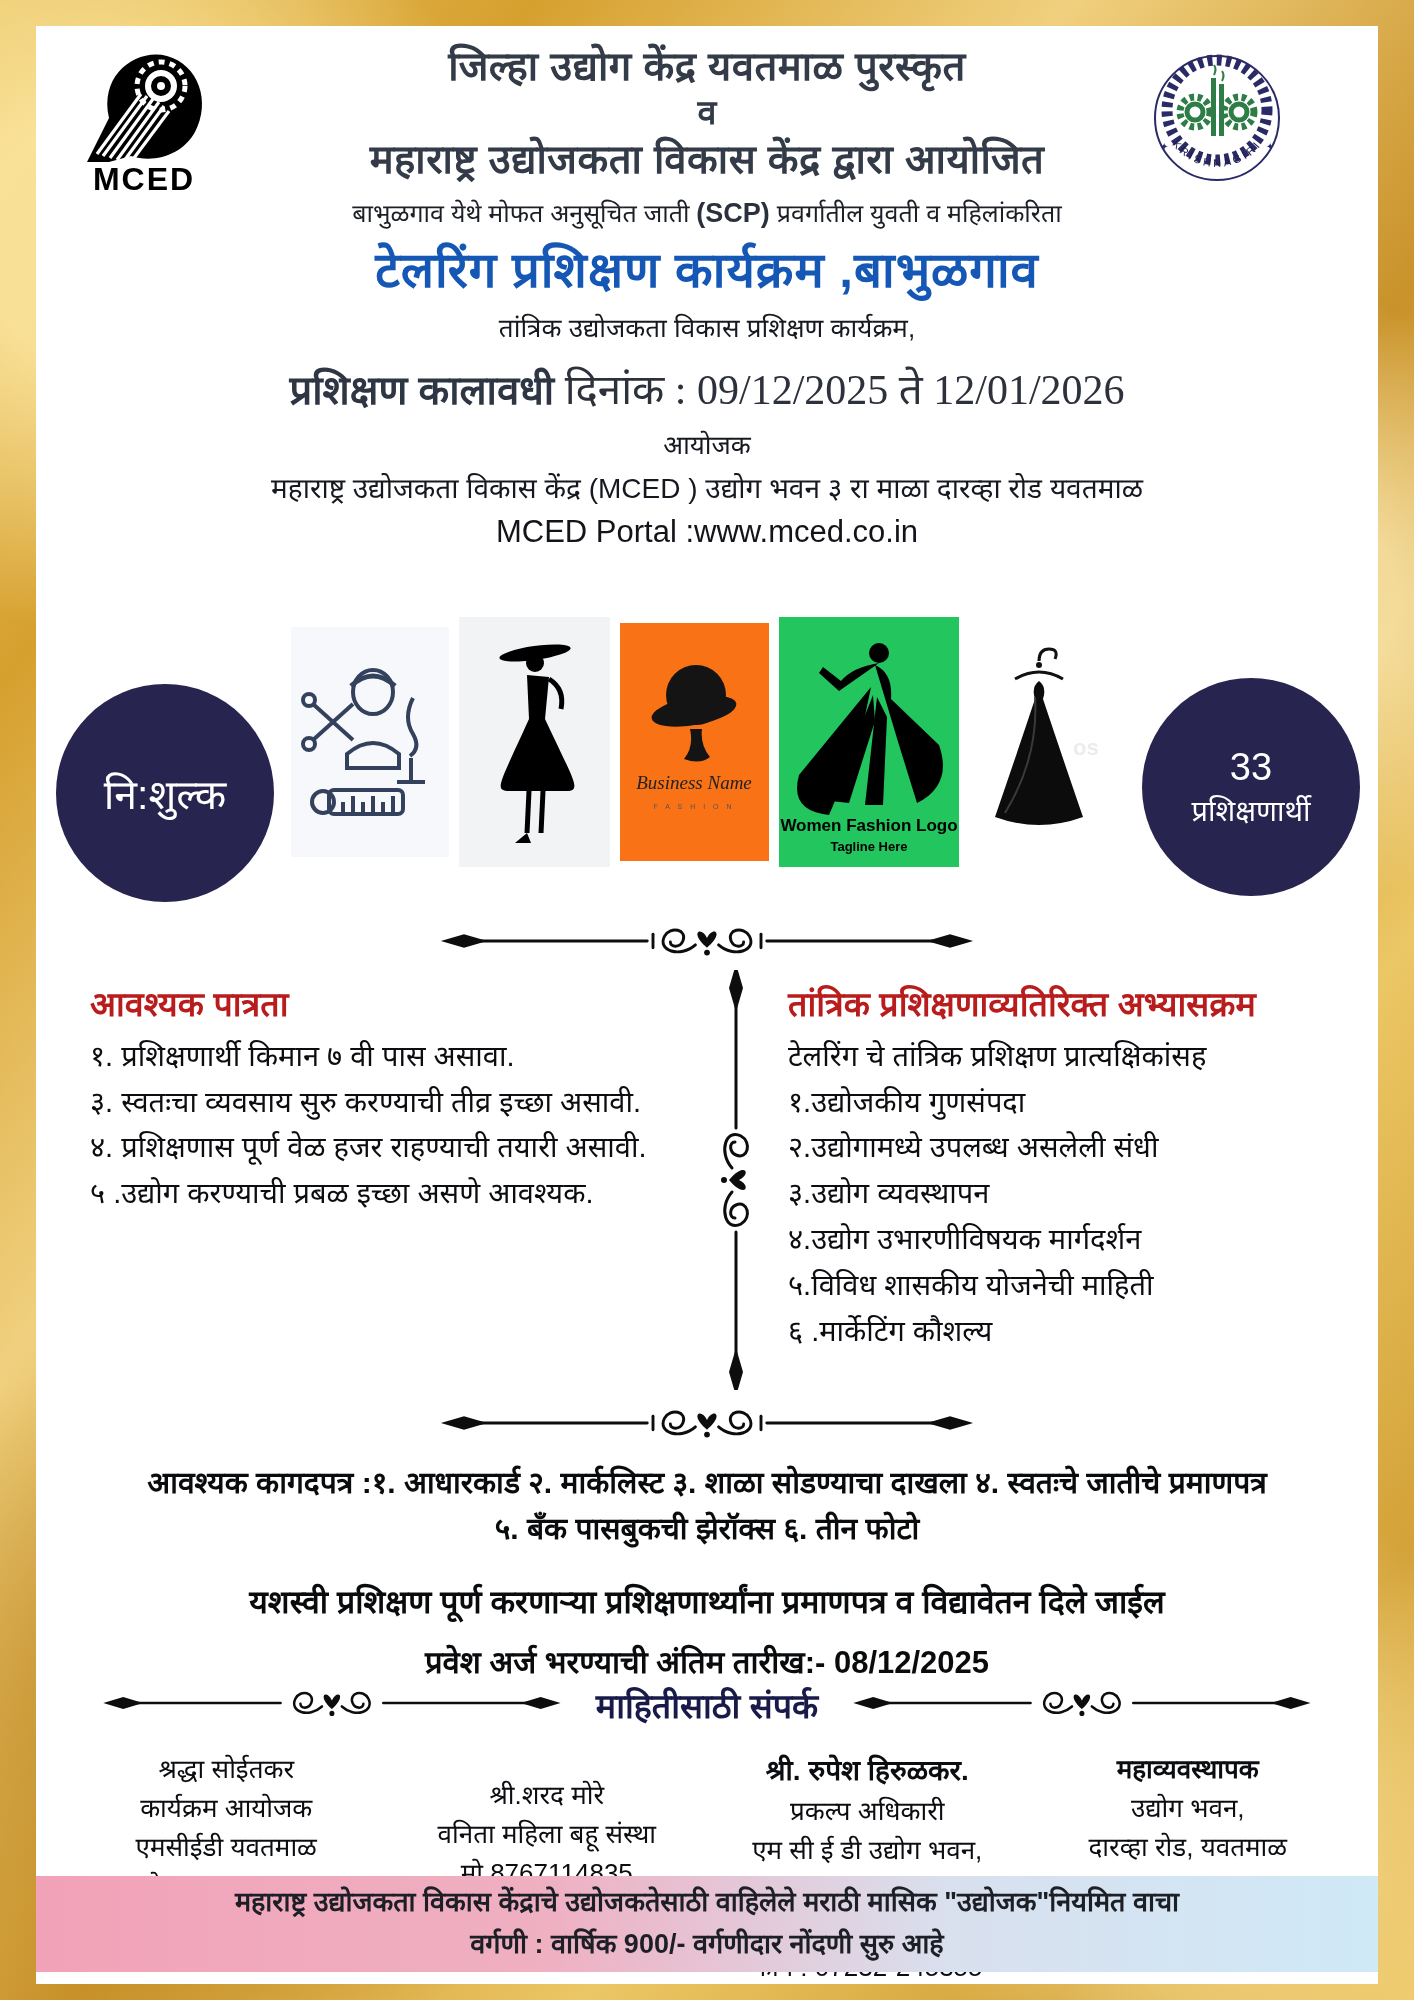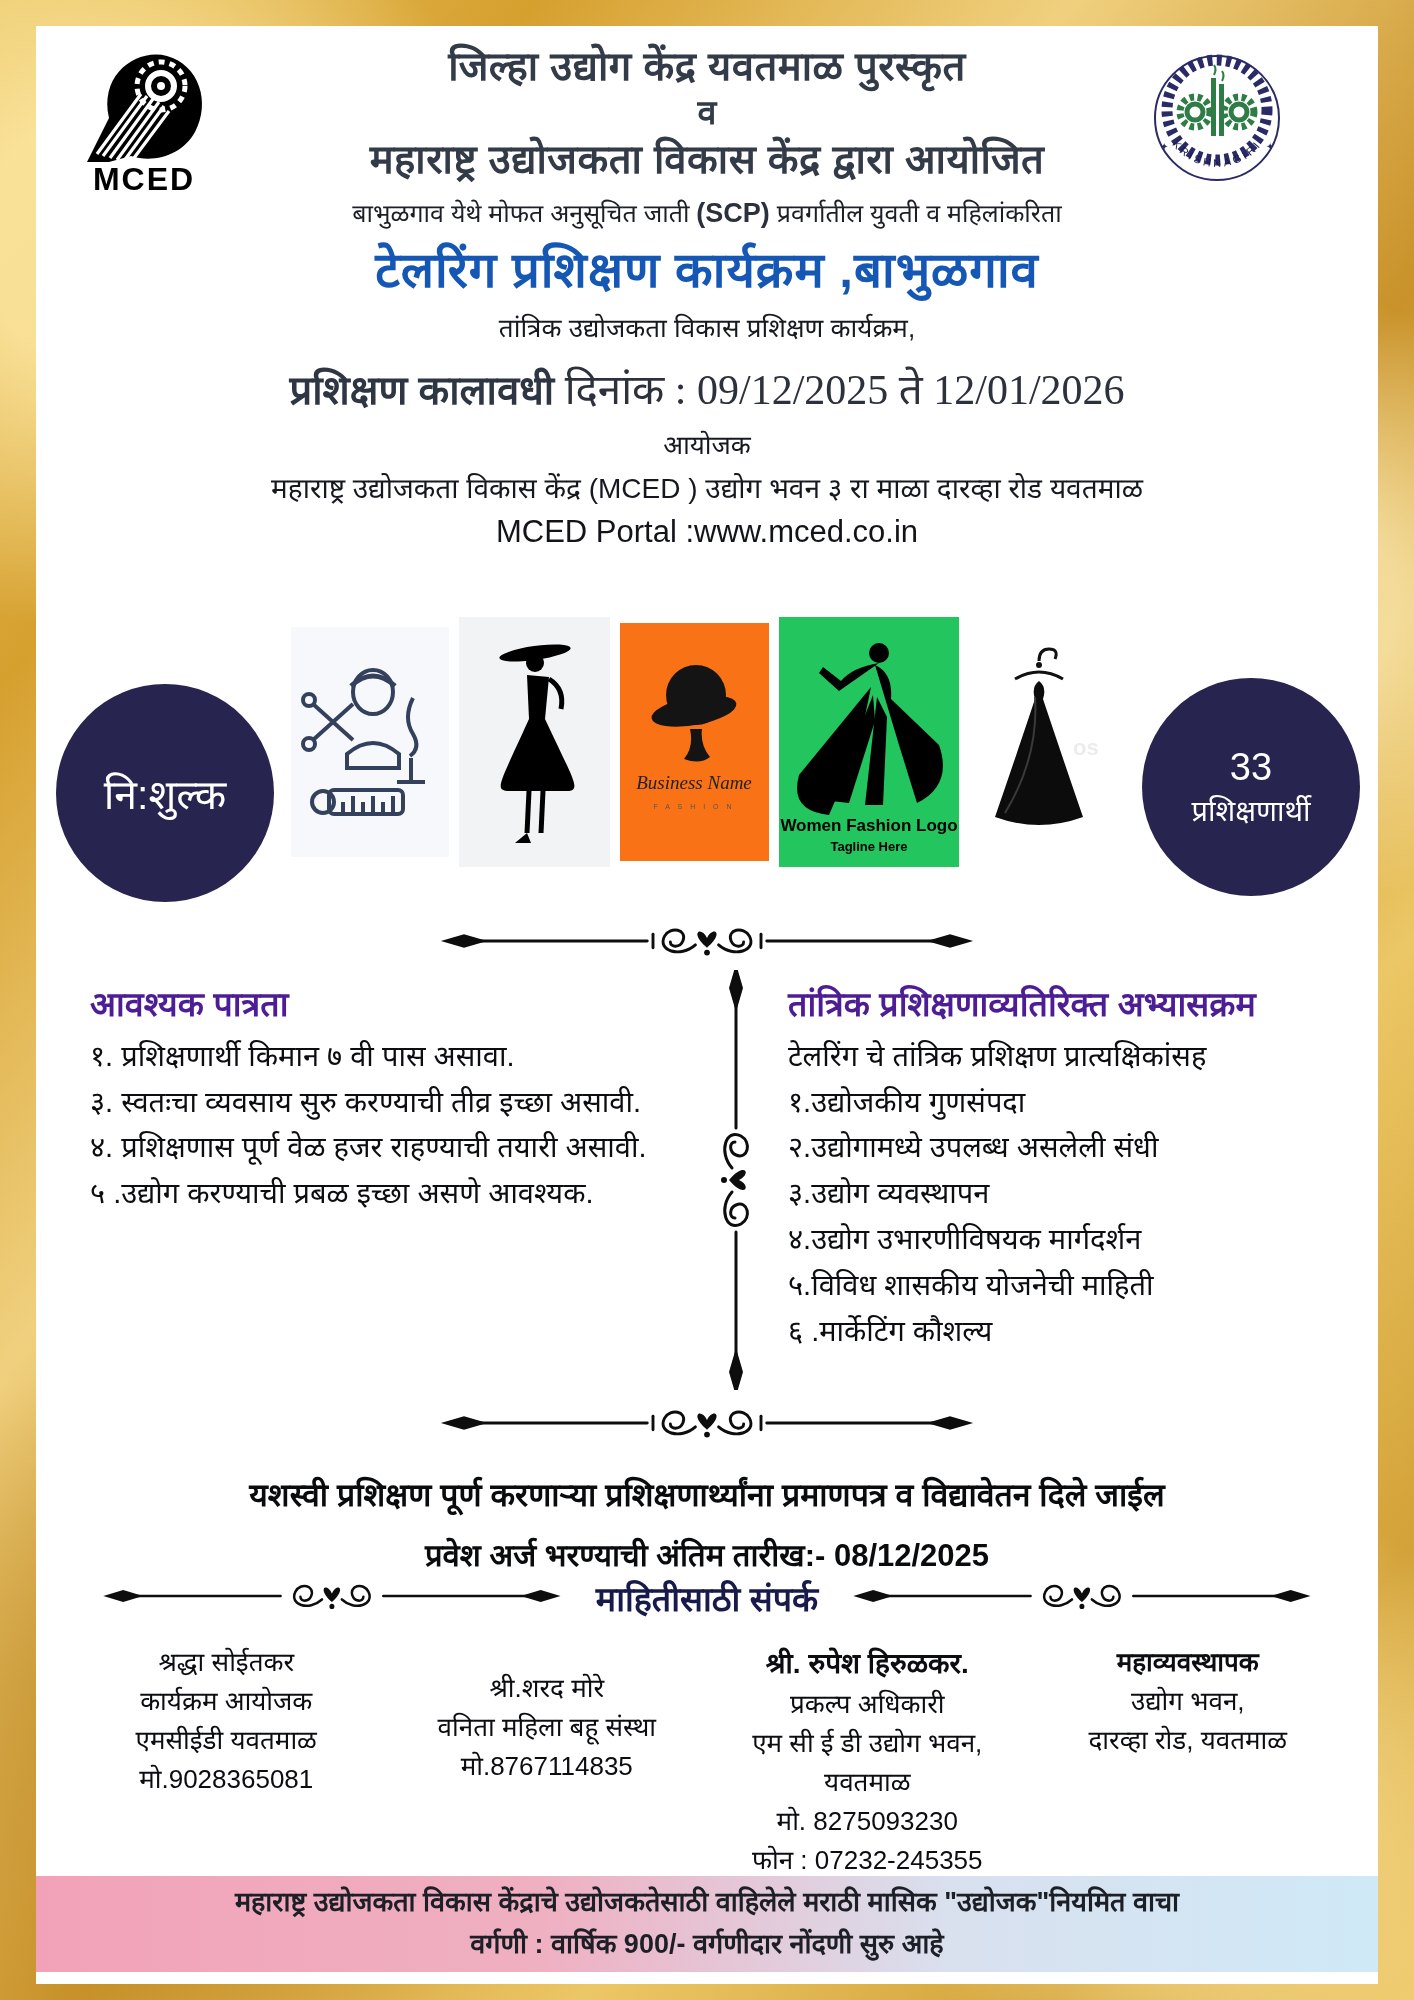--- a/index.html
+++ b/index.html
@@ -57,21 +57,21 @@
     display:flex; align-items:center; justify-content:center; gap:10px;}
   .card{ background:#fff; display:flex; flex-direction:column; align-items:center; justify-content:flex-start;}
 
   
   .div-row{ text-align:center; }
   .div-row svg{ display:block; margin:0 auto;}
   .cols{ display:flex; margin-top:6px; padding:0 54px; }
   .col-l{ width:600px; }
   .col-m{ width:92px; display:flex; align-items:center; justify-content:center;}
   .col-r{ flex:1; padding-left:6px;}
-  .sec-title{ font-weight:bold; font-size:34px; color:#4c1d95; margin:10px 0 8px 0;}
+  .sec-title{ font-weight:bold; font-size:34px; color:#b91c1c; margin:10px 0 8px 0;}
   .sec-line{ font-size:29px; line-height:1.58; color:#0c0d10;}
 
   .docs{ text-align:center; font-weight:bold; font-size:30px; line-height:1.55; margin-top:14px; color:#0a0b0d;}
   .cert{ text-align:center; font-weight:bold; font-size:32px; margin-top:26px; color:#0a0b0d;}
   .deadline{ text-align:center; font-weight:bold; font-size:31px; margin-top:18px; color:#0a0b0d;}
 
   
   .contact-head{ display:flex; align-items:center; padding:0 64px; gap:18px;}
   .contact-head .dv{ flex:1;}
   .contact-head .ttl{ font-weight:bold; font-size:34px; color:#181a4a; white-space:nowrap; padding:0 14px;}
@@ -298,20 +298,24 @@
       <line class="ink" x1="26" y1="23" x2="218" y2="23"></line>
           <line class="ink" x1="342" y1="23" x2="534" y2="23"></line>
       <line class="ink" x1="224" y1="16" x2="224" y2="30"></line>
           <line class="ink" x1="336" y1="16" x2="336" y2="30"></line>
       <use href="#orn-diamond" transform="translate(28,23)"></use>
           <use href="#orn-diamond" transform="translate(532,23)"></use>
       <use href="#orn-center" transform="translate(280,23)"></use>
     </svg>
   </div>
 
+  <div class="docs">
+    <div>आवश्यक कागदपत्र :१. आधारकार्ड २. मार्कलिस्ट ३. शाळा सोडण्याचा दाखला ४. स्वतःचे जातीचे प्रमाणपत्र</div>
+    <div>५. बँक पासबुकची झेरॉक्स ६. तीन फोटो</div>
+  </div>
 
   <div class="cert">यशस्वी प्रशिक्षण पूर्ण करणाऱ्या प्रशिक्षणार्थ्यांना प्रमाणपत्र व विद्यावेतन दिले जाईल</div>
   <div class="deadline">प्रवेश अर्ज भरण्याची अंतिम तारीख:- 08/12/2025</div>
 
   <div class="contact-head">
     <div class="dv">
       <svg width="100%" height="40" viewBox="0 0 560 46" preserveAspectRatio="none">
         <line class="ink" x1="26" y1="23" x2="218" y2="23"></line>
             <line class="ink" x1="342" y1="23" x2="534" y2="23"></line>
         <use href="#orn-diamond" transform="translate(28,23)"></use>

